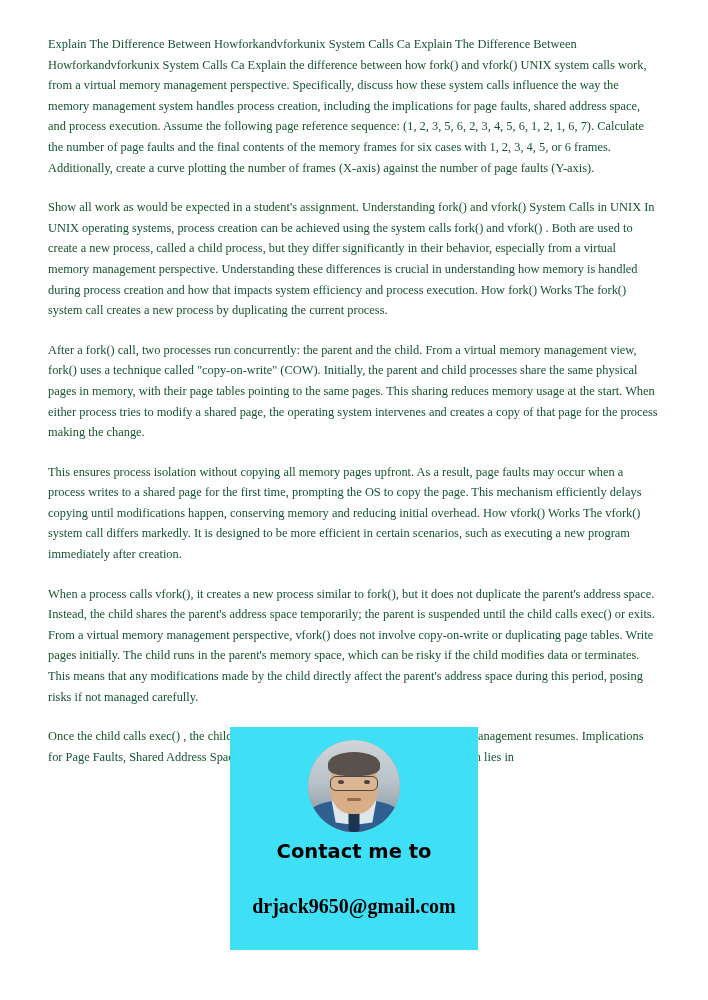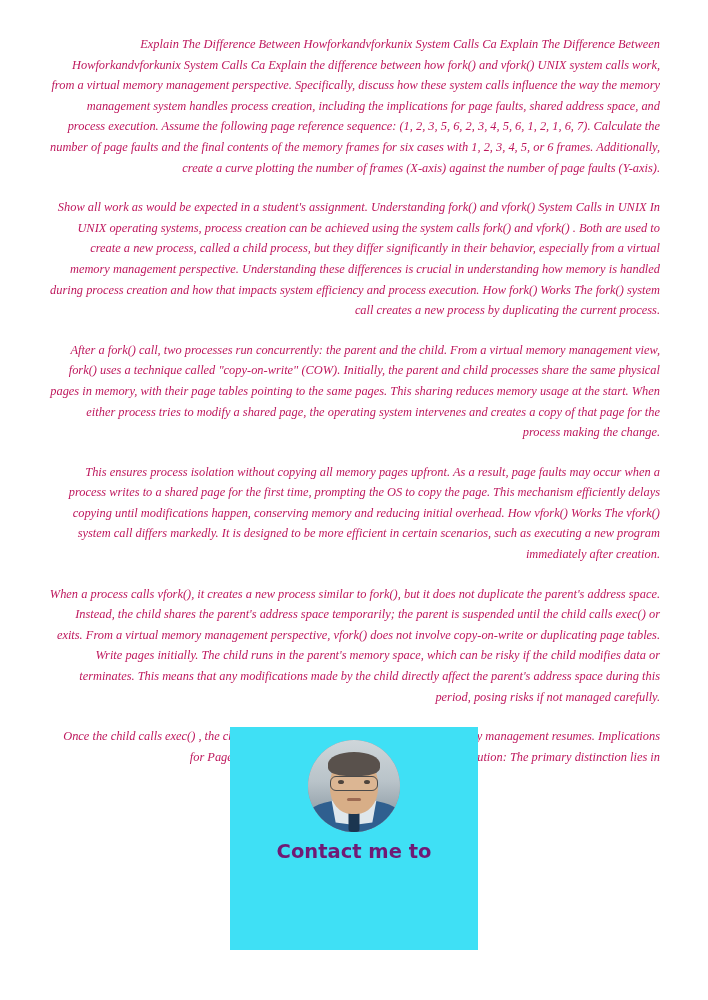--- a/index.html
+++ b/index.html
@@ -25,25 +25,24 @@
   }
   .doc-body {
     position: absolute;
     left: 48px;
     top: 34px;
     width: 612px;
   }
   .para {
     font-size: 12.4px;
     line-height: 20.6px;
-    text-align: right;
+    text-align: left;
     margin: 0 0 19px 0;
-    color: #be185d;
+    color: #14532d;
     white-space: pre-wrap;
-    font-style: italic;
   }
   .para:last-child { margin-bottom: 0; }
 
   
   .overlay-card {
     position: absolute;
     left: 230px;
     top: 727px;
     width: 248px;
     height: 223px;
@@ -143,21 +142,21 @@
     width: 14px; height: 3px;
     background: #9c6a52;
     border-radius: 2px;
   }
   .card-line1, .card-line2 {
     position: relative;
     font-family: "DejaVu Sans", sans-serif;
     font-weight: bold;
     font-size: 19.5px;
     line-height: 25px;
-    color: #701a75;
+    color: #000000;
   }
   .card-text-block {
     position: absolute;
     left: 0; right: 0;
     top: 112px;
   }
   .card-email {
     position: absolute;
     left: 0; right: 0;
     top: 168px;
@@ -192,15 +191,16 @@
       <div class="av-head"></div>
       <div class="av-hair"></div>
       <div class="av-eye-l"></div>
       <div class="av-eye-r"></div>
       <div class="av-glasses"></div>
       <div class="av-mouth"></div>
     </div>
     <div class="card-text-block">
       <div class="card-line1">Contact me to</div>
     </div>
+    <div class="card-email">drjack9650@gmail.com</div>
   </div>
 
 </div>
 
 </body></html>

